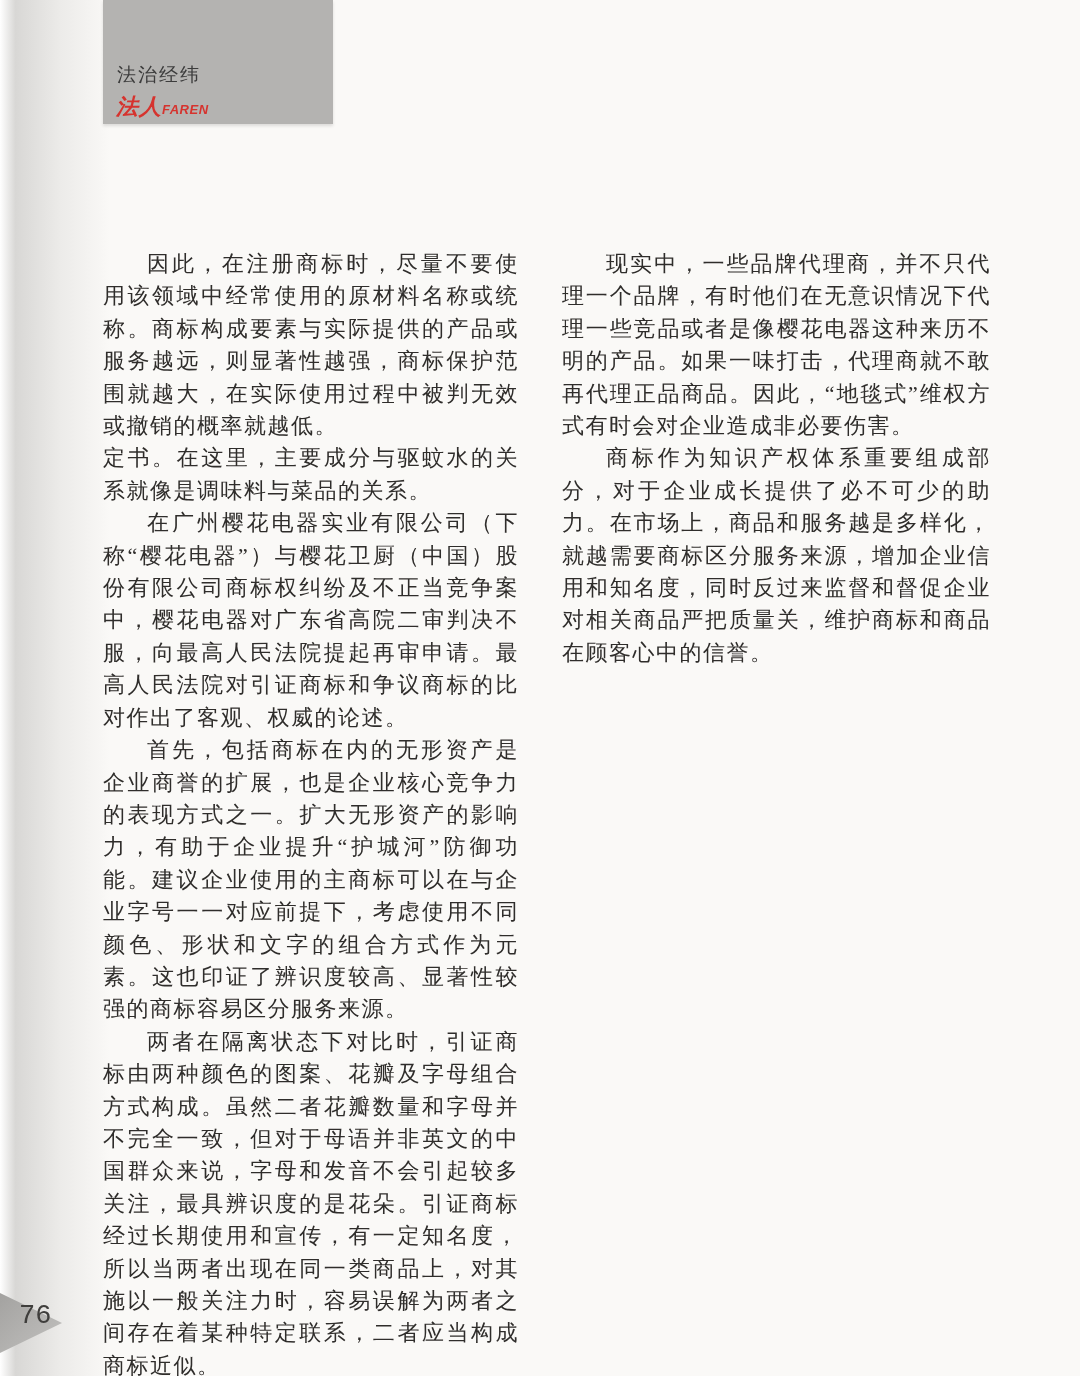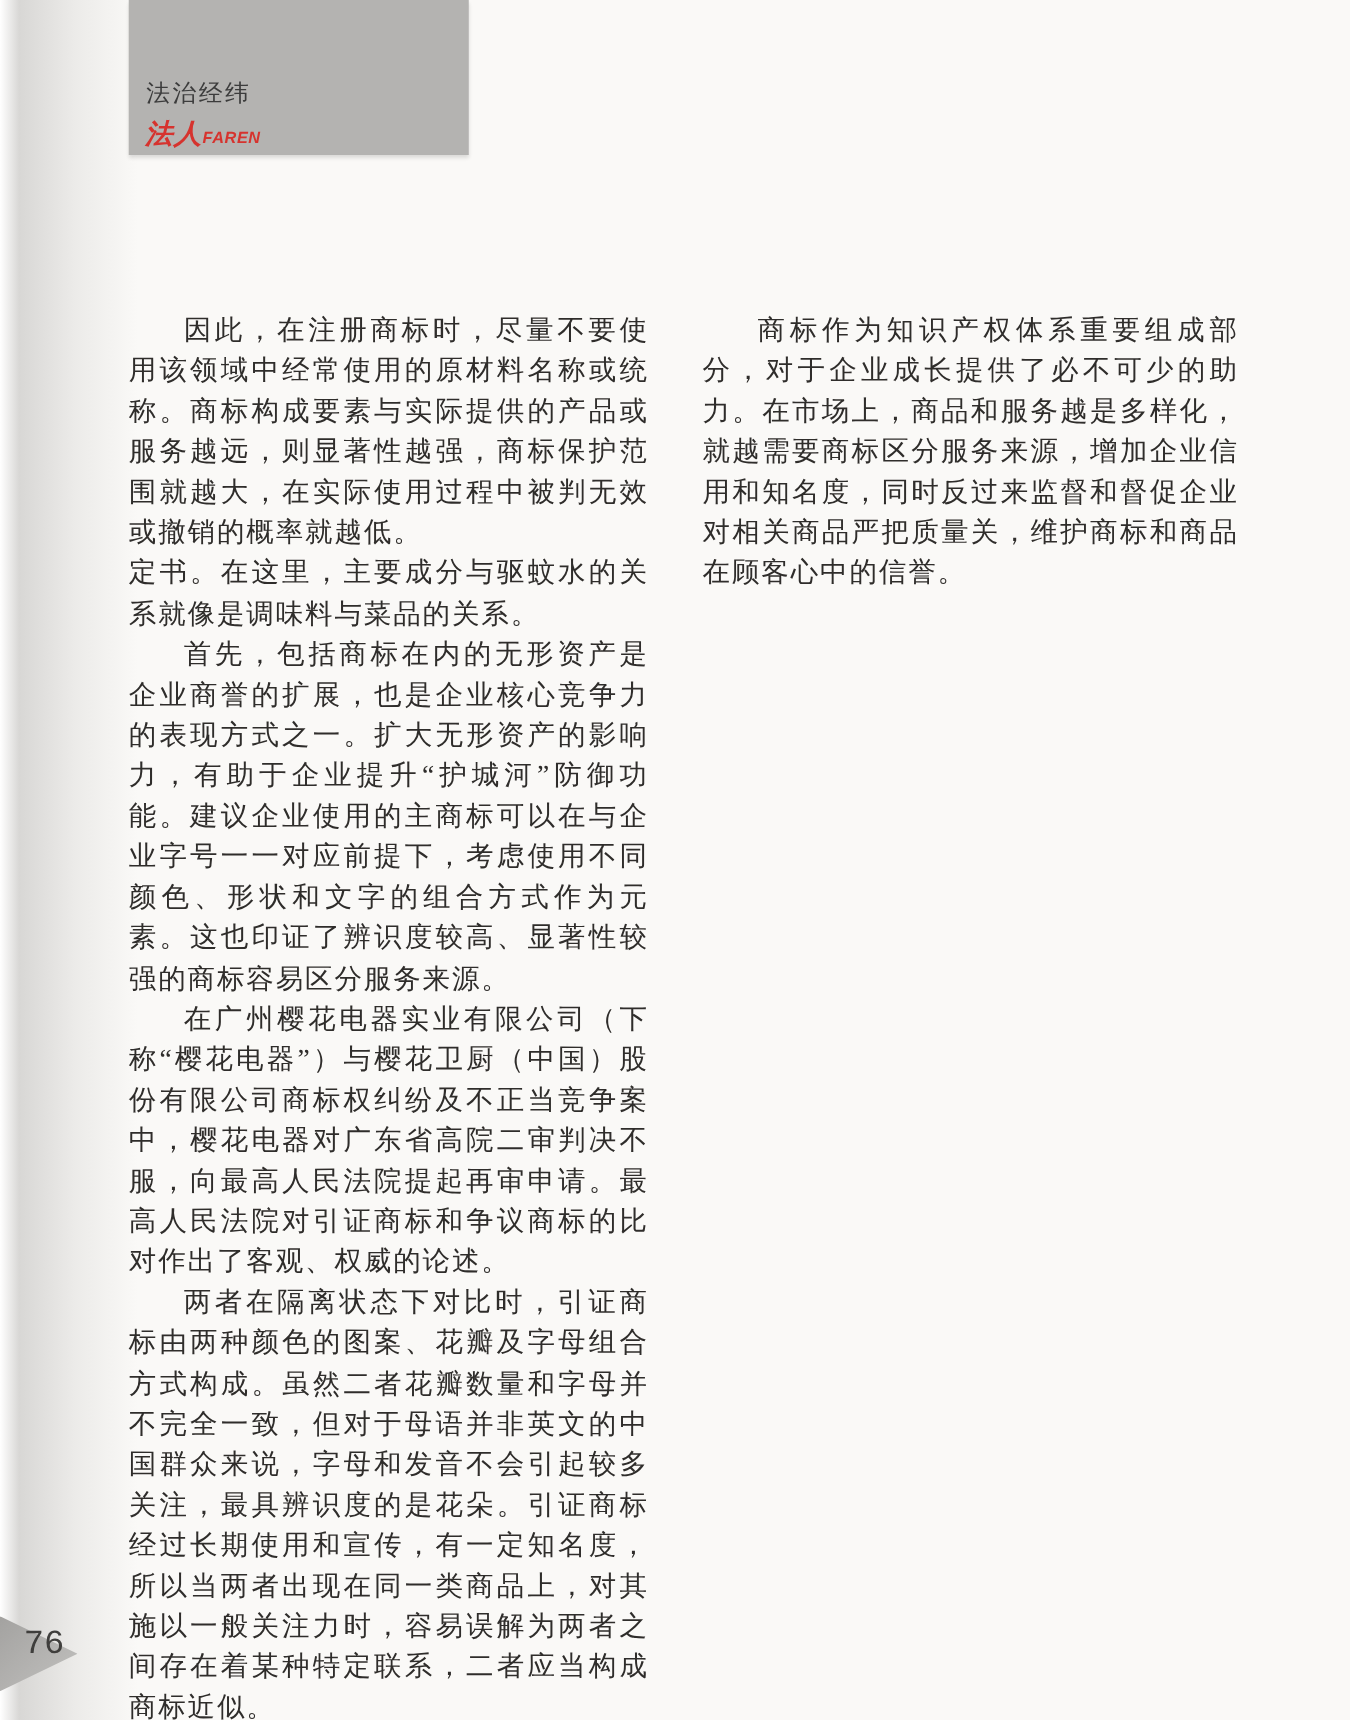--- a/index.html
+++ b/index.html
@@ -17,21 +17,21 @@
     position: absolute;
     left: 0; top: 0; bottom: 0;
     width: 110px;
     background: linear-gradient(90deg, #ffffff 0%, #d8d7d5 14%, #ecebe9 55%, #faf9f7 100%);
     pointer-events: none;
   }
   
   .section-header {
     position: absolute;
     left: 103px; top: 0;
-    width: 272px; height: 124px;
+    width: 230px; height: 124px;
     background: #b4b3b1;
     box-shadow: 0 2px 3px rgba(0,0,0,0.12);
   }
   .section-label {
     position: absolute;
     left: 14px; top: 62px;
     font-family: "Liberation Sans", sans-serif;
     font-size: 19px;
     letter-spacing: 2px;
     color: #3c3c3c;
@@ -104,25 +104,26 @@
   <div class="section-label">法治经纬</div>
   <div class="magazine-logo">
     <span class="logo-cn">法人</span><span class="logo-en">FAREN</span>
   </div>
 </header>
 
 <main class="columns">
   <section class="col col-left">
     <p class="para">因此，在注册商标时，尽量不要使用该领域中经常使用的原材料名称或统称。商标构成要素与实际提供的产品或服务越远，则显著性越强，商标保护范围就越大，在实际使用过程中被判无效或撤销的概率就越低。</p>
     <p class="para no-indent">定书。在这里，主要成分与驱蚊水的关系就像是调味料与菜品的关系。</p>
+    <p class="para">在广州樱花电器实业有限公司（下称“樱花电器”）与樱花卫厨（中国）股份有限公司商标权纠纷及不正当竞争案中，樱花电器对广东省高院二审判决不服，向最高人民法院提起再审申请。最高人民法院对引证商标和争议商标的比对作出了客观、权威的论述。</p>
     <p class="para">首先，包括商标在内的无形资产是企业商誉的扩展，也是企业核心竞争力的表现方式之一。扩大无形资产的影响力，有助于企业提升“护城河”防御功能。建议企业使用的主商标可以在与企业字号一一对应前提下，考虑使用不同颜色、形状和文字的组合方式作为元素。这也印证了辨识度较高、显著性较强的商标容易区分服务来源。</p>
-    <p class="para">在广州樱花电器实业有限公司（下称“樱花电器”）与樱花卫厨（中国）股份有限公司商标权纠纷及不正当竞争案中，樱花电器对广东省高院二审判决不服，向最高人民法院提起再审申请。最高人民法院对引证商标和争议商标的比对作出了客观、权威的论述。</p>
     <p class="para">两者在隔离状态下对比时，引证商标由两种颜色的图案、花瓣及字母组合方式构成。虽然二者花瓣数量和字母并不完全一致，但对于母语并非英文的中国群众来说，字母和发音不会引起较多关注，最具辨识度的是花朵。引证商标经过长期使用和宣传，有一定知名度，所以当两者出现在同一类商品上，对其施以一般关注力时，容易误解为两者之间存在着某种特定联系，二者应当构成商标近似。</p>
 
   </section>
   <section class="col col-right">
+    <p class="para">现实中，一些品牌代理商，并不只代理一个品牌，有时他们在无意识情况下代理一些竞品或者是像樱花电器这种来历不明的产品。如果一味打击，代理商就不敢再代理正品商品。因此，“地毯式”维权方式有时会对企业造成非必要伤害。</p>
     <p class="para"><span>商标作为知识产权体系重要组成部分，对于企业成长提供了必不可少的助力。在市场上，商品和服务越是多样化，就越需要商标区分服务来源，增加企业信用和知名度，同时反过来监督和督促企业对相关商品严把质量关，维护商标和商品在顾客心中的信誉。</span></p>
 
   </section>
 </main>
 
 <div class="pn-triangle"></div>
 <span class="pn-text">76</span>
 
 </body></html>

